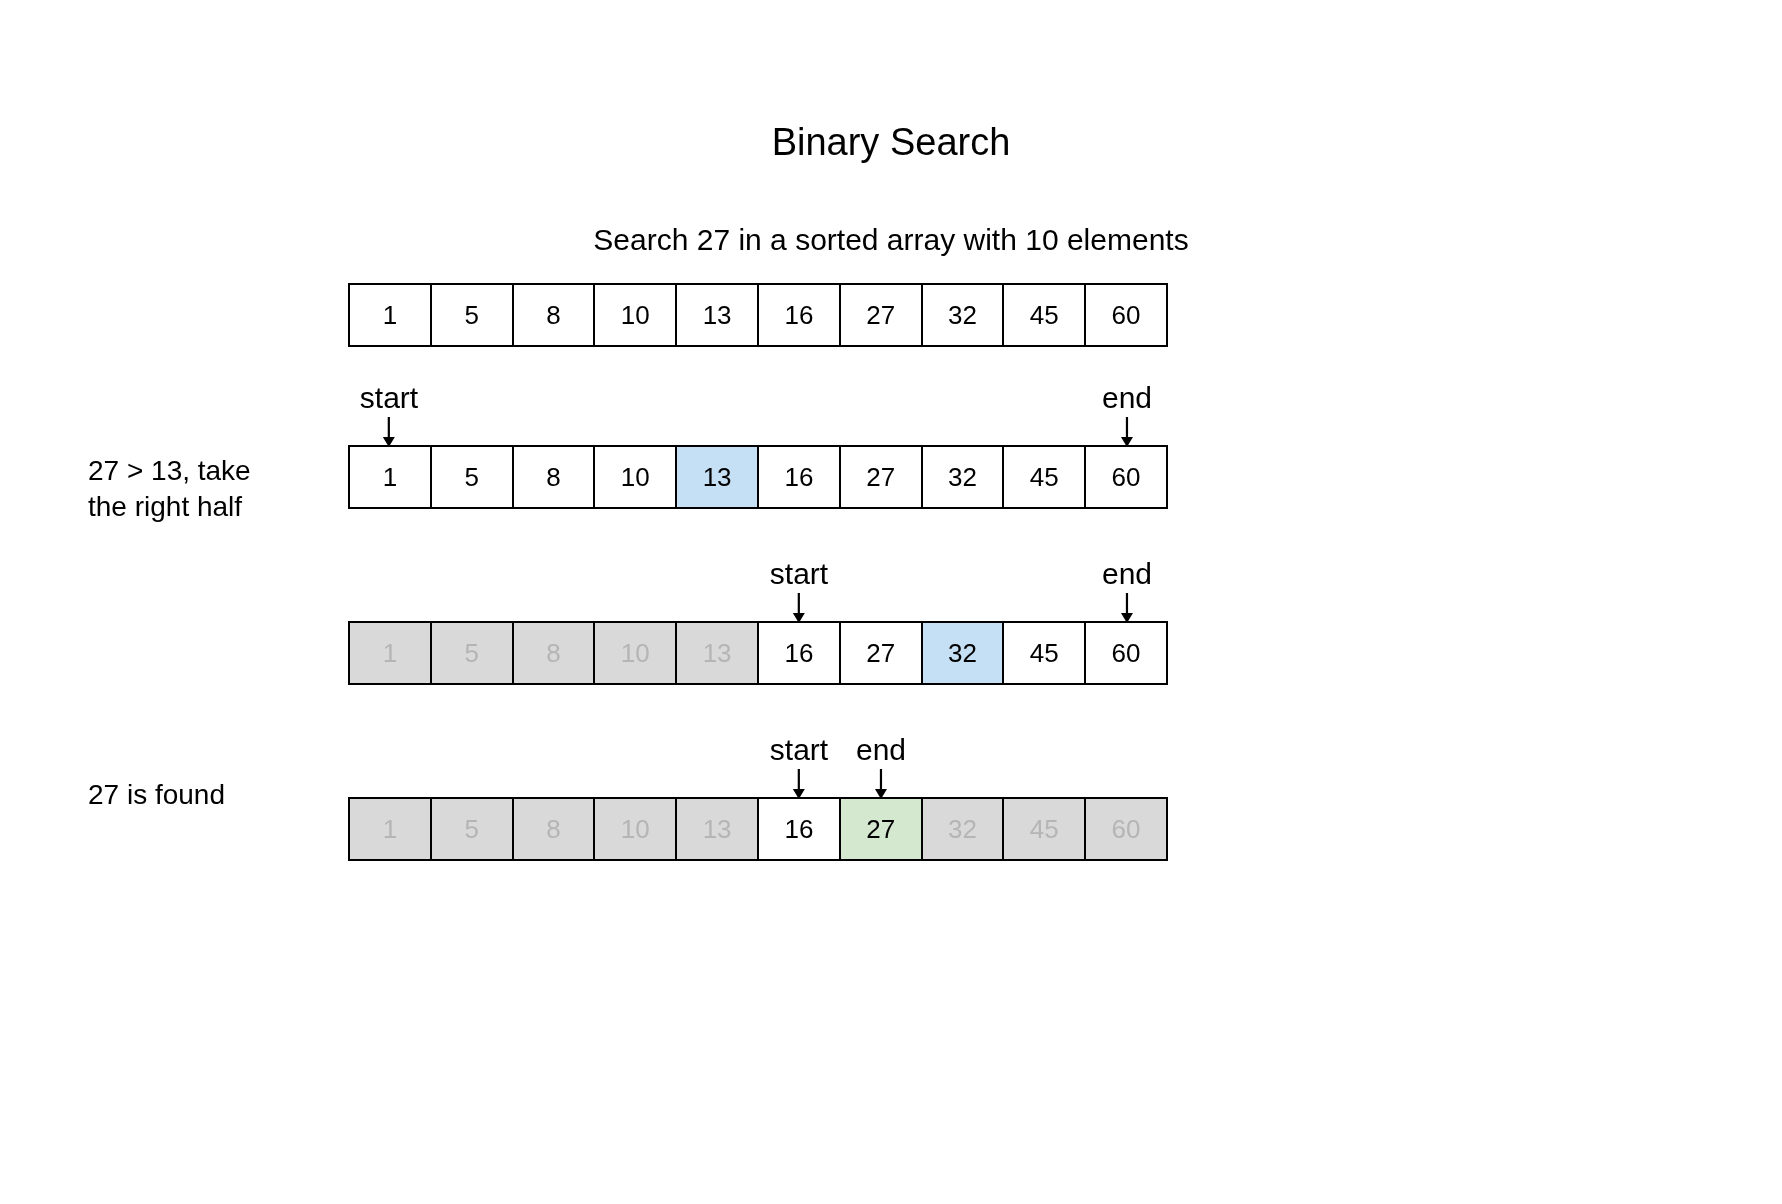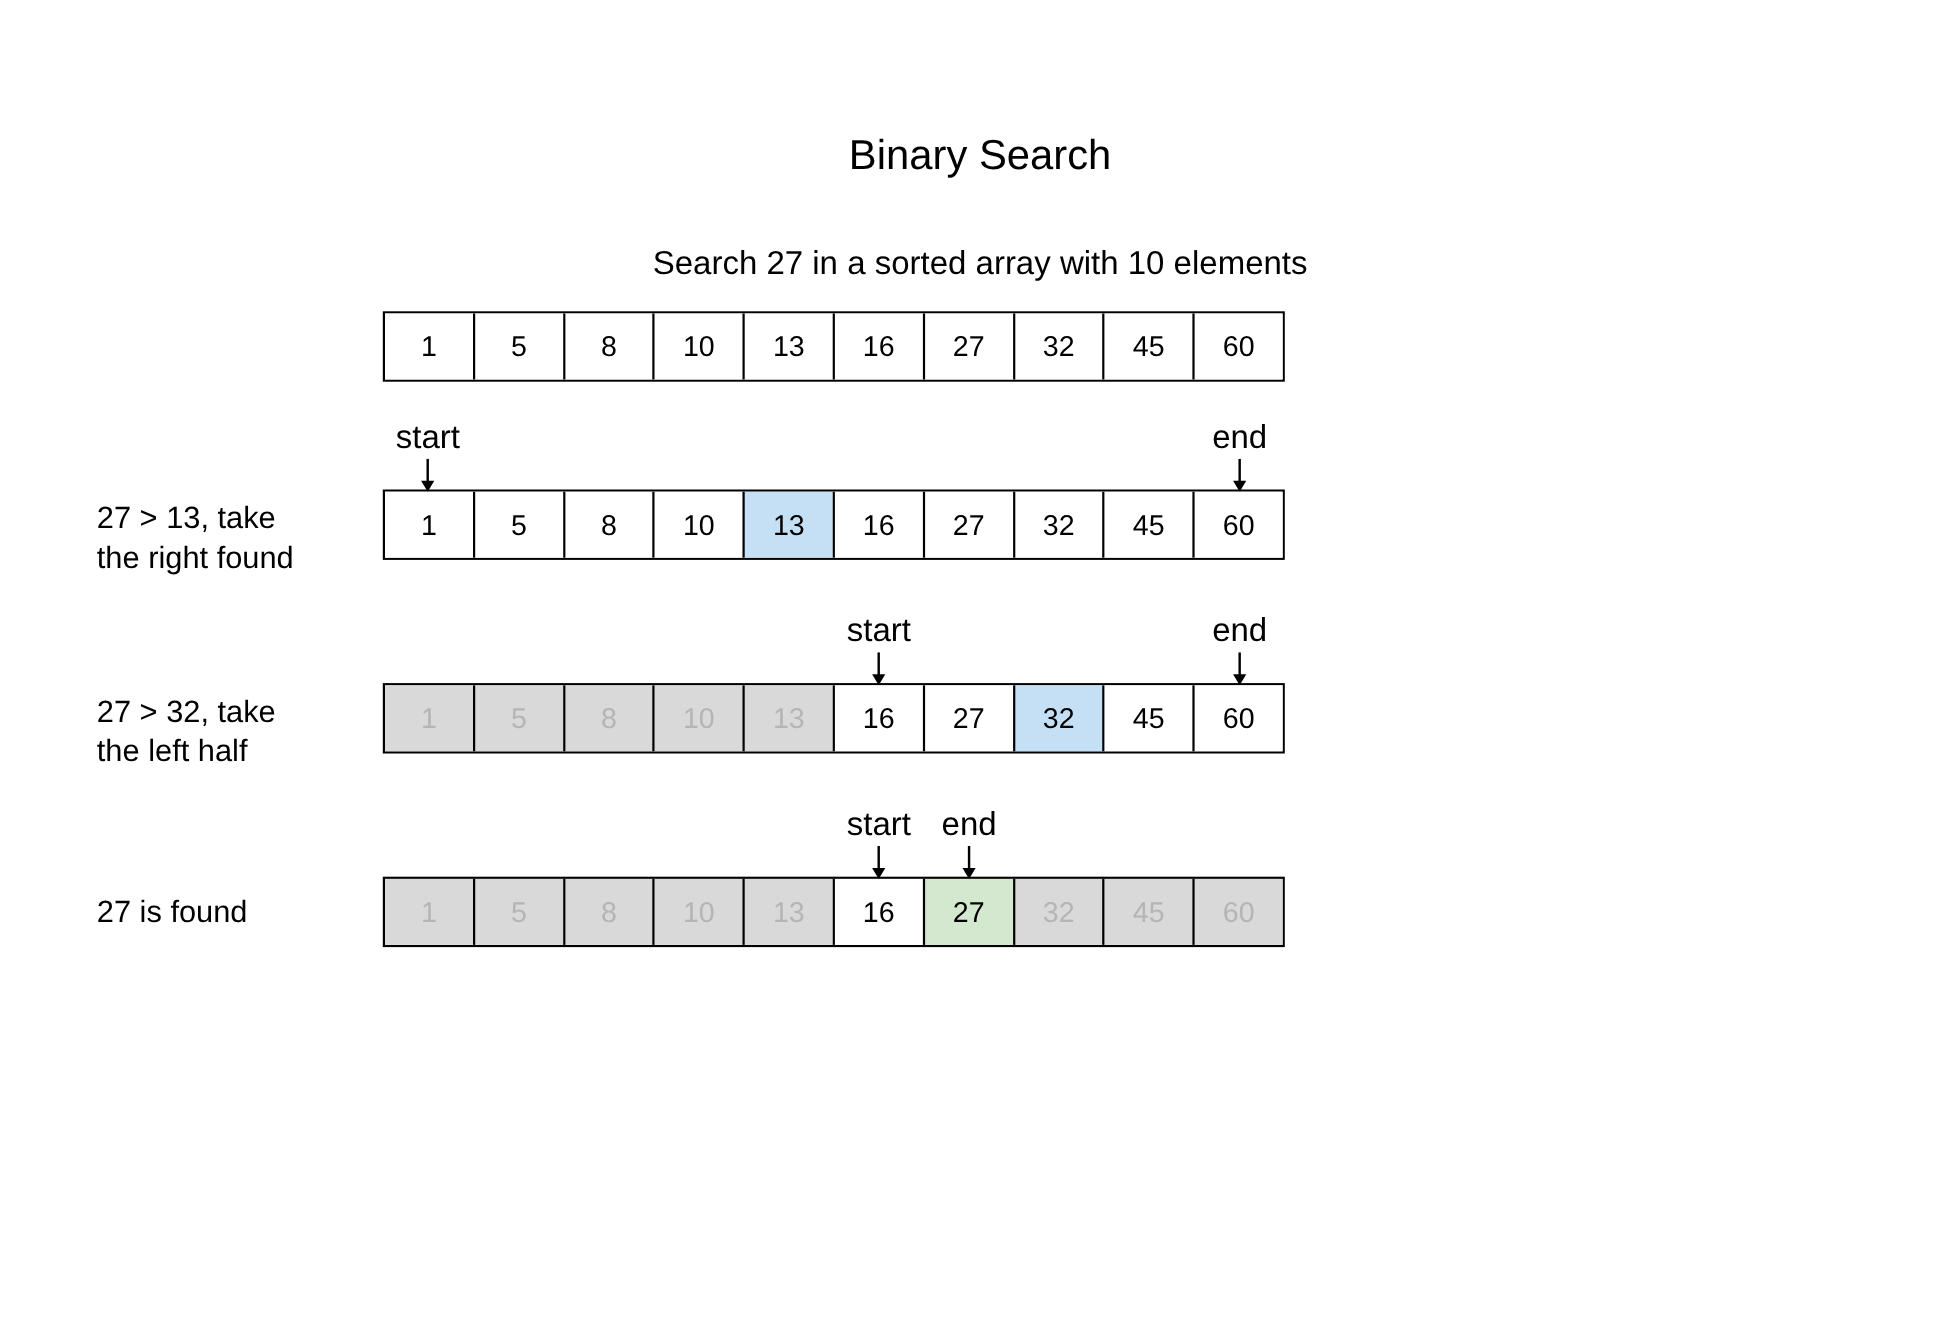--- a/index.html
+++ b/index.html
@@ -93,21 +93,21 @@
         <div class="cell">16</div>
         <div class="cell">27</div>
         <div class="cell">32</div>
         <div class="cell">45</div>
         <div class="cell">60</div>
       </div>
   </div>
 
   <div class="caption" style="left:88px; top:428px">
     <span>27 &gt; 13, take</span><br>
-    <span>the right found</span>
+    <span>the right half</span>
   </div>
   <div class="row-wrap" style="top:356px">
     <div class="pointers" id="ptrs-0">
         <div class="ptr" style="left: 41px; top: 0px;">
           <div>start</div>
           <div class="arrow">
             <svg width="16" height="30" viewBox="0 0 16 30">
               <line x1="8" y1="0" x2="8" y2="22" stroke="#000" stroke-width="2.2"></line>
               <polygon points="8,30 2,20 14,20" fill="#000"></polygon>
             </svg>
@@ -130,24 +130,20 @@
         <div class="cell">10</div>
         <div class="cell mid">13</div>
         <div class="cell">16</div>
         <div class="cell">27</div>
         <div class="cell">32</div>
         <div class="cell">45</div>
         <div class="cell">60</div>
       </div>
   </div>
 
-  <div class="caption" style="left:88px; top:604px">
-    <span>27 &gt; 32, take</span><br>
-    <span>the left half</span>
-  </div>
   <div class="row-wrap" style="top:532px">
     <div class="pointers" id="ptrs-1">
         <div class="ptr" style="left: 451px; top: 0px;">
           <div>start</div>
           <div class="arrow">
             <svg width="16" height="30" viewBox="0 0 16 30">
               <line x1="8" y1="0" x2="8" y2="22" stroke="#000" stroke-width="2.2"></line>
               <polygon points="8,30 2,20 14,20" fill="#000"></polygon>
             </svg>
           </div>
@@ -169,21 +165,21 @@
         <div class="cell inactive">10</div>
         <div class="cell inactive">13</div>
         <div class="cell">16</div>
         <div class="cell">27</div>
         <div class="cell mid">32</div>
         <div class="cell">45</div>
         <div class="cell">60</div>
       </div>
   </div>
 
-  <div class="caption" style="left:88px; top:786px">
+  <div class="caption" style="left:88px; top:752px">
     <span>27 is found</span>
   </div>
   <div class="row-wrap" style="top:708px">
     <div class="pointers" id="ptrs-2">
         <div class="ptr" style="left: 451px; top: 0px;">
           <div>start</div>
           <div class="arrow">
             <svg width="16" height="30" viewBox="0 0 16 30">
               <line x1="8" y1="0" x2="8" y2="22" stroke="#000" stroke-width="2.2"></line>
               <polygon points="8,30 2,20 14,20" fill="#000"></polygon>

